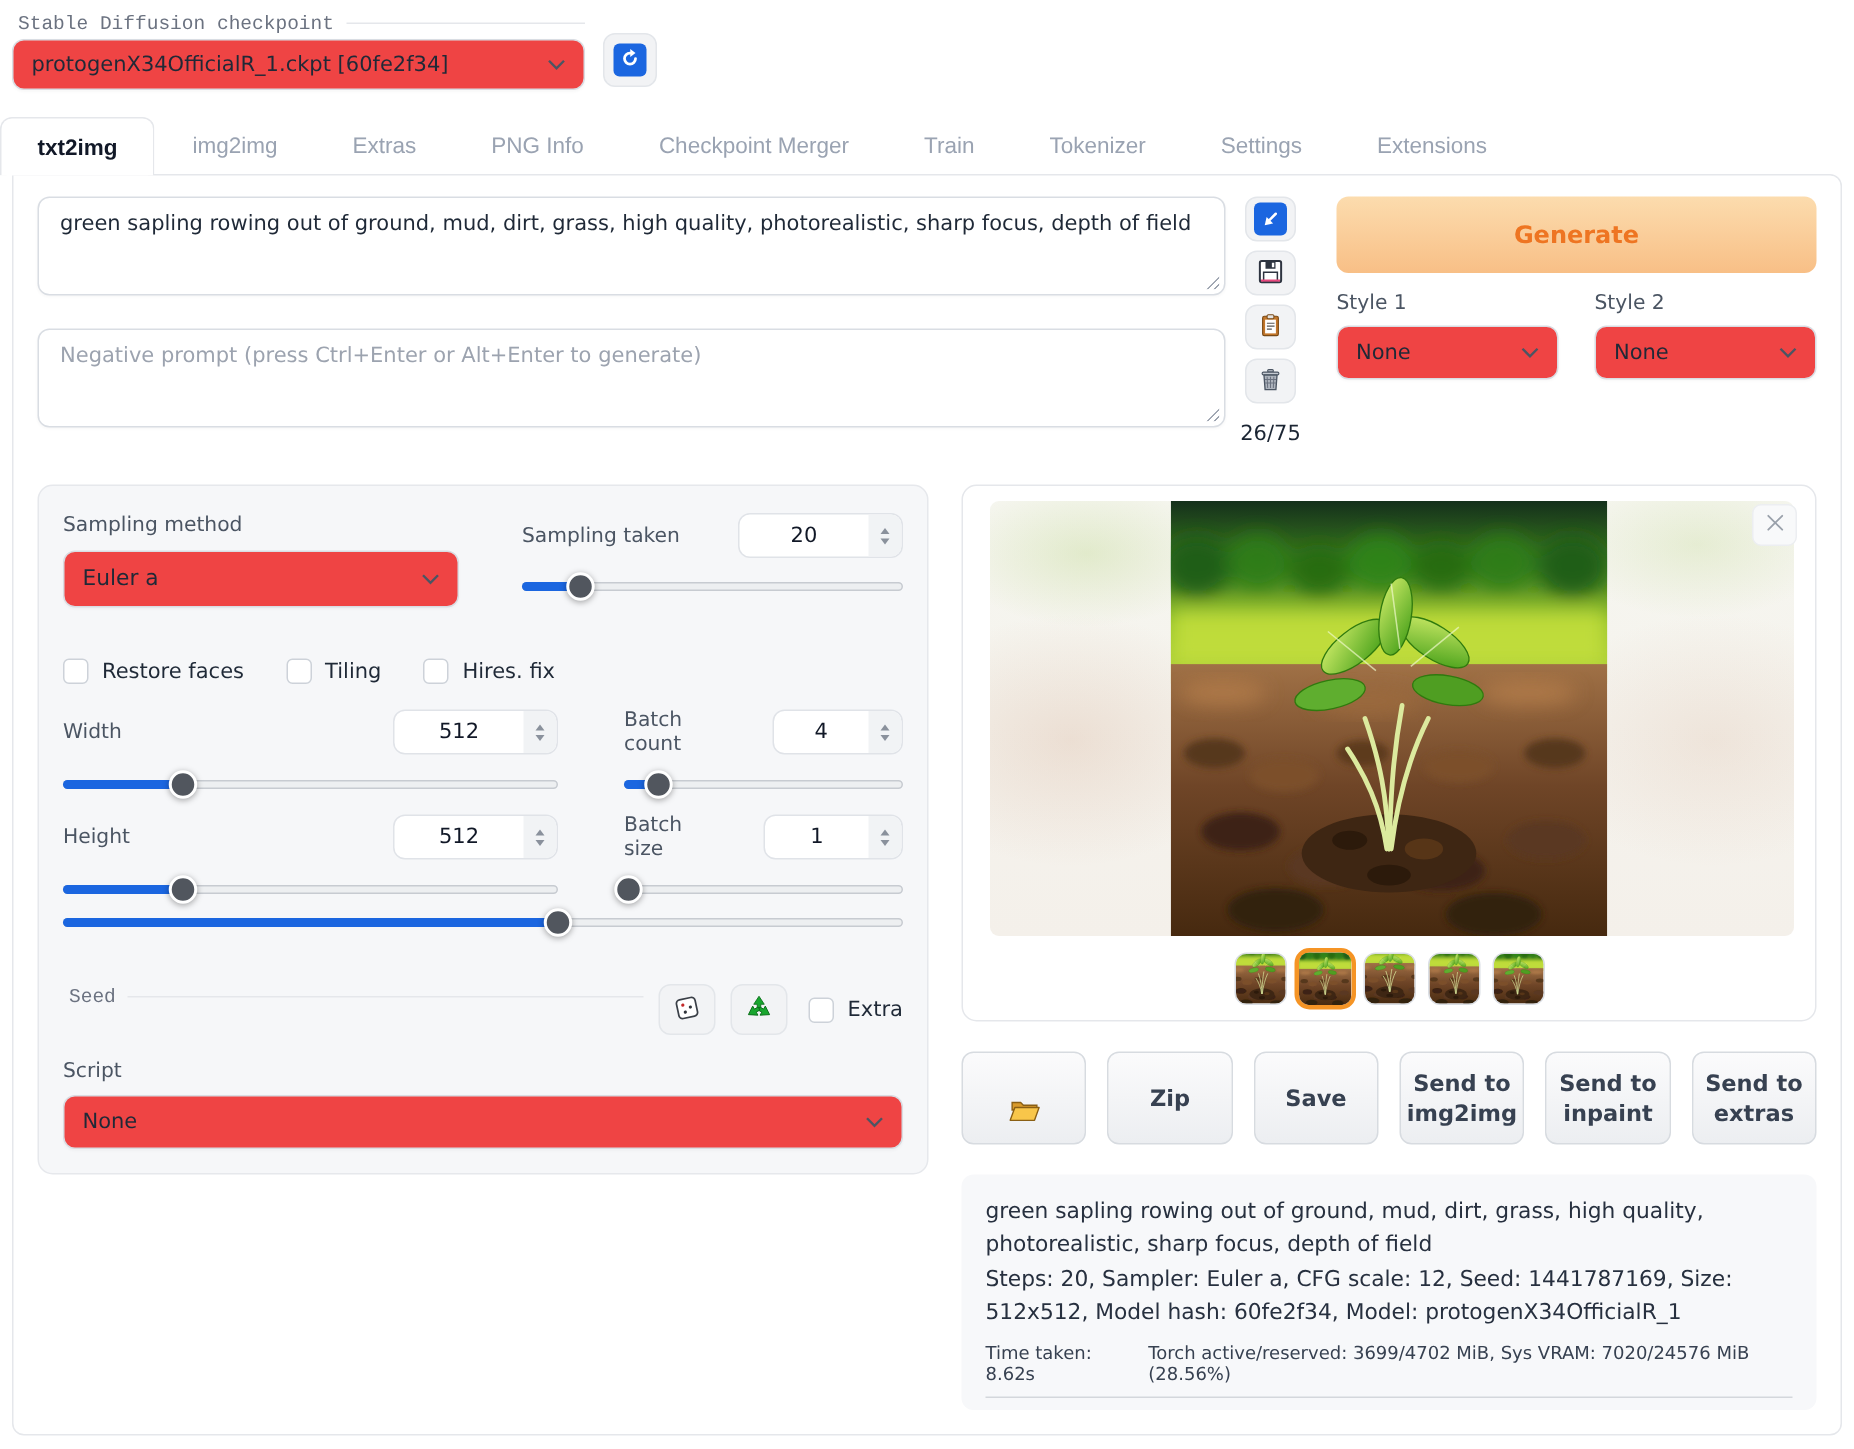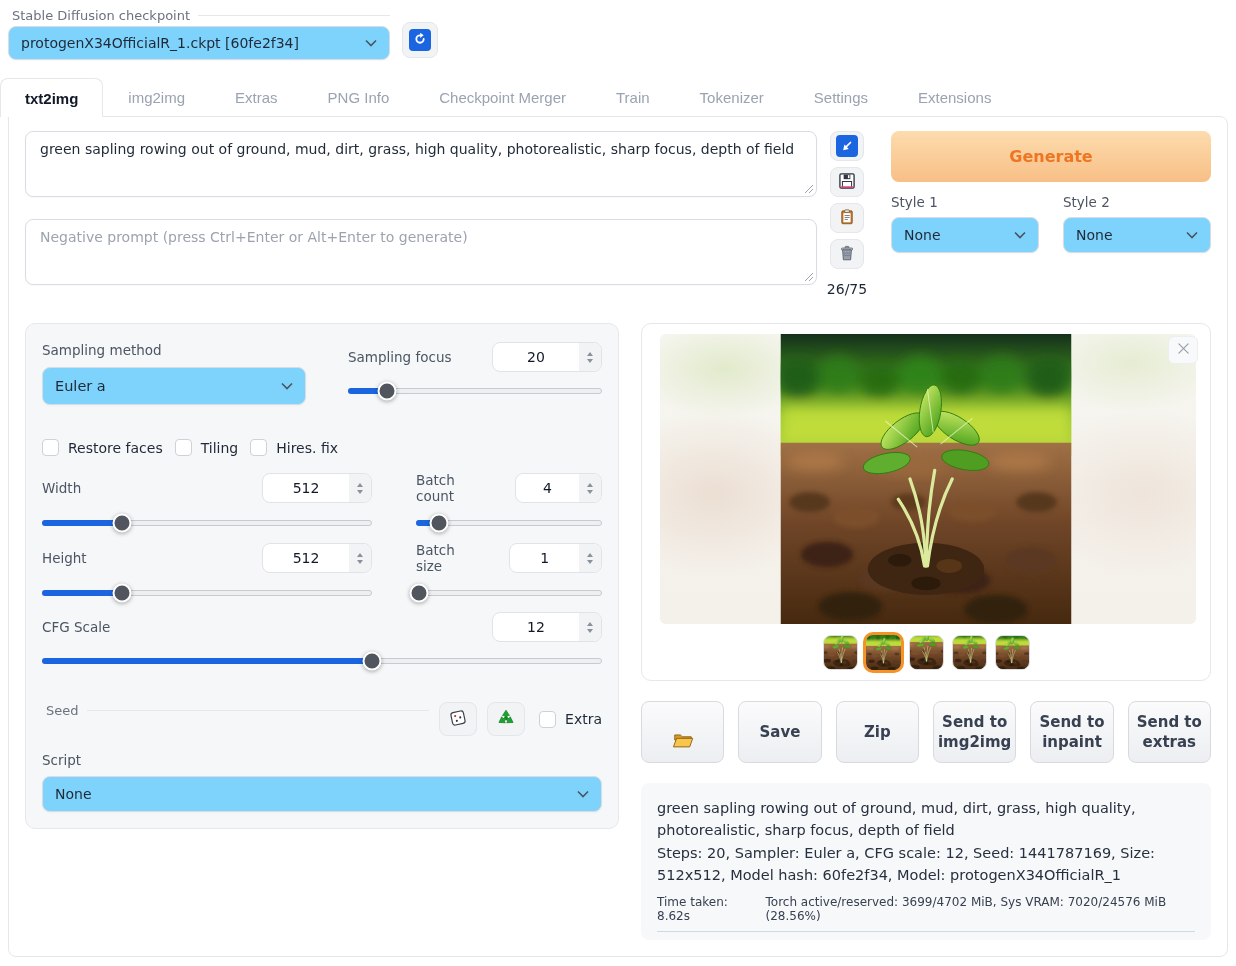--- a/index.html
+++ b/index.html
@@ -3,23 +3,23 @@
 <meta charset="utf-8">
 <style>
   * { box-sizing: border-box; margin: 0; padding: 0; }
   html,body { background:#fff; }
   body { width:1236px; height:966px; font-family:"DejaVu Sans","Liberation Sans",sans-serif; color:#1f2937; overflow:hidden; }
   .page { width:1236px; height:966px; position:relative; }
 
   
   .topbar { display:flex; align-items:flex-start; gap:12px; padding:8px 0 0 8px; }
   .ckpt-block { width:382px; }
-  .legend-row { display:flex; align-items:center; gap:8px; font-size:13px; color:#6b7280; padding-left:4px; }
+  .legend-row { display:flex; align-items:center; gap:8px; font-size:13px; color:#6b7280; padding-left:4px;font-family:Liberation Mono, monospace; }
   .legend-row::after { content:""; flex:1; border-top:1px solid #e5e7eb; }
-  .selectbox { margin-top:3px; height:34px; background:#7dd3fc; border:1px solid #d9dde3; border-radius:8px;
+  .selectbox { margin-top:3px; height:34px; background:#ef4444; border:1px solid #d9dde3; border-radius:8px;
     display:flex; align-items:center; justify-content:space-between; padding:4px 12px; font-size:14px; color:#1f2937;
     box-shadow:0 1px 2px rgba(0,0,0,.03); cursor:pointer; }
   .icon-btn { background:#f2f3f5; border:1px solid #e3e6ea; border-radius:8px; display:flex; align-items:center;
     justify-content:center; cursor:pointer; }
   .refresh-btn { width:36px; height:36px; margin-top:14px; }
   .blue-chip { width:22px; height:22px; background:#1b66e0; border-radius:4px; display:flex; align-items:center; justify-content:center; }
 
   
   .tabs { display:flex; padding-left:0; margin-top:18px; position:relative; z-index:2; }
   .tab { padding:10px 24px; font-size:15px; color:#9aa3b2; background:transparent; border:1px solid transparent;
@@ -66,21 +66,21 @@
   .spin { width:22px; display:flex; flex-direction:column; align-items:center; justify-content:center; gap:3px; background:#f1f3f5; cursor:pointer; }
   .spin i { display:block; width:0; height:0; border-left:3.5px solid transparent; border-right:3.5px solid transparent; }
   .spin .up { border-bottom:4.5px solid #8a919c; }
   .spin .dn { border-top:4.5px solid #8a919c; }
 
   .slider { position:relative; height:6px; background:#edeff1; border:1px solid #c7cbd1; border-radius:4px; margin-top:16px; cursor:pointer; }
   .slider .fill { position:absolute; left:-1px; top:-1px; height:6px; background:#1b66e0; border-radius:4px 0 0 4px; }
   .slider .knob { position:absolute; top:50%; width:19px; height:19px; border-radius:50%; background:#51565e;
     border:2.5px solid #fff; box-shadow:0 1px 4px rgba(0,0,0,.35); transform:translate(-50%,-50%); cursor:grab; }
 
-  .checks-row { display:flex; gap:12px; margin-top:34px; }
+  .checks-row { display:flex; gap:28px; margin-top:34px; }
   .check { display:flex; align-items:center; gap:9px; cursor:pointer; }
   .checkbox { width:17px; height:17px; background:#fff; border:1.5px solid #cdd2d9; border-radius:4px; }
   .check span { font-size:14px; color:#1f2937; }
 
   .dims-grid { display:grid; grid-template-columns:330px 1fr; column-gap:44px; row-gap:16px; margin-top:16px; }
   .dim-cell .num-line { height:32px;gap:35px; }
 
   .cfg-block { margin-top:16px; }
 
   .seed-block { margin-top:20px; }
@@ -338,21 +338,21 @@
             <div class="lbl">Sampling method</div>
             <div class="selectbox">
               <span>Euler a</span>
               <svg width="12" height="8" viewBox="0 0 12 8">
                   <polyline points="1,1.5 6,6.5 11,1.5" fill="none" stroke="#4b5563" stroke-width="1.6"></polyline>
                 </svg>
             </div>
           </div>
           <div class="col-b">
             <div class="num-line">
-              <span class="lbl">Sampling focus</span>
+              <span class="lbl">Sampling taken</span>
               <div class="numbox">
                 <span class="numval">20</span>
                 <span class="spin">
                     <i class="up"></i>
                     <i class="dn"></i>
                   </span>
               </div>
             </div>
             <div class="slider">
               <div class="fill" style="width:15%"></div>
@@ -437,30 +437,20 @@
               </div>
             </div>
             <div class="slider">
                 <div class="fill" style="width:1%"></div>
                 <div class="knob" style="left:1%"></div>
               </div>
           </div>
         </div>
 
         <div class="cfg-block">
-          <div class="num-line">
-            <span class="lbl">CFG Scale</span>
-            <div class="numbox">
-              <span class="numval">12</span>
-              <span class="spin">
-                  <i class="up"></i>
-                  <i class="dn"></i>
-                </span>
-            </div>
-          </div>
           <div class="slider">
               <div class="fill" style="width:59%"></div>
               <div class="knob" style="left:59%"></div>
             </div>
         </div>
 
         <div class="seed-block">
           <div class="seed-row">
             <div class="seed-col">
               <div class="legend-row">
@@ -555,22 +545,22 @@
 
         <div class="btn-row">
           <button class="sec-btn">
             <span>
               <svg width="24" height="22" viewBox="0 0 24 24">
                   <path d="M3 6.5 h6.2 l2 2 H21 v3.5 H3 Z" fill="#d99a2b" stroke="#8a5f14" stroke-width="1"></path>
                   <path d="M1.6 19.5 L5 10.2 h17.6 L19.3 19.5 Z" fill="#f8c64a" stroke="#8a5f14" stroke-width="1" stroke-linejoin="round"></path>
                 </svg>
             </span>
           </button>
+          <button class="sec-btn">Zip</button>
           <button class="sec-btn">Save</button>
-          <button class="sec-btn">Zip</button>
           <button class="sec-btn">Send to
 img2img</button>
           <button class="sec-btn">Send to
 inpaint</button>
           <button class="sec-btn">Send to
 extras</button>
         </div>
 
         <div class="info-card">
           <div class="gen-text">green sapling rowing out of ground, mud, dirt, grass, high quality, photorealistic, sharp focus, depth of field</div>

